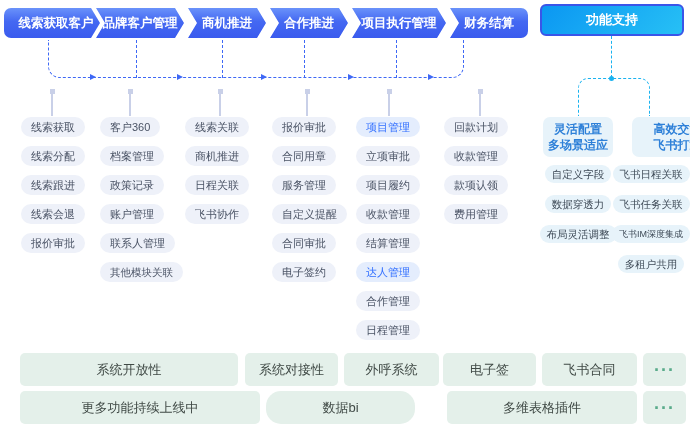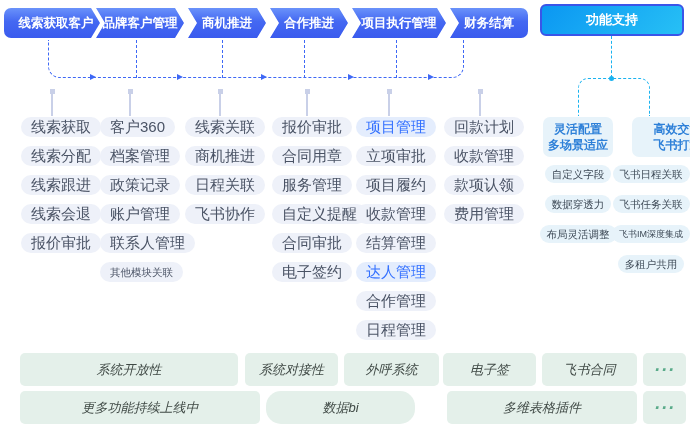--- a/index.html
+++ b/index.html
@@ -25,37 +25,37 @@
   .bus{position:absolute;border:1.5px dashed #3e68f5;border-top:none;border-radius:0 0 12px 12px;box-sizing:border-box;}
   .arr{position:absolute;width:0;height:0;border-top:3.5px solid transparent;border-bottom:3.5px solid transparent;border-left:6px solid #3e68f5;}
   .cvdash{position:absolute;width:0;border-left:1.5px dashed #19b2ef;}
   .ct{position:absolute;border:1.5px dashed #19b2ef;border-bottom:none;border-radius:10px 10px 0 0;box-sizing:border-box;}
   .cdot{position:absolute;width:5px;height:5px;border-radius:50%;background:#19b2ef;}
   .dropcap{position:absolute;width:5px;height:5px;background:#c9d0e8;}
   .dropline{position:absolute;width:2px;background:#c9d0e8;}
 
   
   .fcol{position:absolute;top:117px;display:flex;flex-direction:column;gap:9px;align-items:flex-start;}
-  .pill{background:#eef1f9;color:#4a5365;font-size:15px;height:20px;line-height:20px;border-radius:10px;
+  .pill{background:#eef1f9;color:#4a5365;font-size:11px;height:20px;line-height:20px;border-radius:10px;
         padding:0 10px;white-space:nowrap;}
   .pill.hl{background:#e4edfd;color:#3370ff;}
   .pill.small{font-size:10.5px;}
 
   
   .gbox{position:absolute;top:117px;height:40px;background:#e7f3fa;border-radius:7px;color:#2e80d8;
         font-weight:bold;font-size:12px;text-align:center;display:flex;flex-direction:column;
         justify-content:center;line-height:16px;}
   .scol{position:absolute;top:165px;display:flex;flex-direction:column;gap:12px;align-items:center;}
   .spill{background:#e7f3fa;color:#3e4a57;font-size:10.5px;height:18px;line-height:18px;border-radius:9px;
          padding:0 7px;white-space:nowrap;}
   .spill.small{font-size:9px;}
 
   
   .bar{position:absolute;height:33px;background:#e4f0ea;border-radius:5px;display:flex;align-items:center;
-       justify-content:center;font-size:13px;color:#404a46;white-space:nowrap;font-style:italic;}
+       justify-content:center;font-size:13px;color:#404a46;white-space:nowrap;}
   .bar.dots{color:#5aab8a;font-weight:bold;font-size:18px;letter-spacing:1px;line-height:20px;}
 </style>
 </head>
 <body>
 
 <div id="canvas">
   <div id="flow-row">
       <div class="stage first" style="left: 4px; width: 88px; padding-left: 8px;">
         <span>线索获取客户</span>
       </div>

